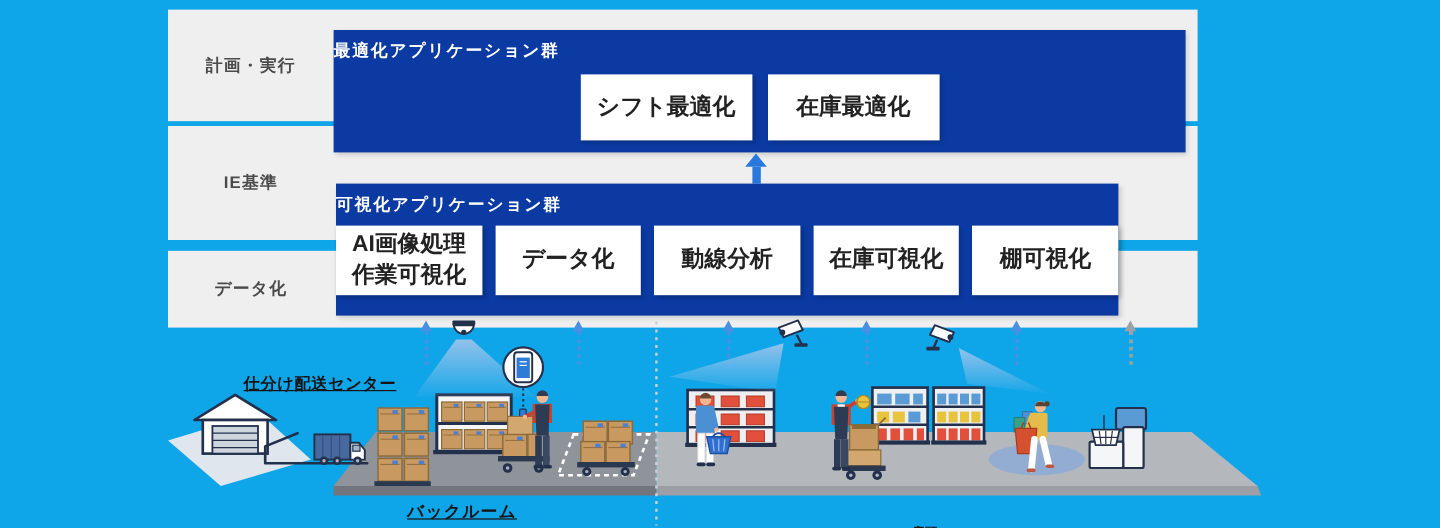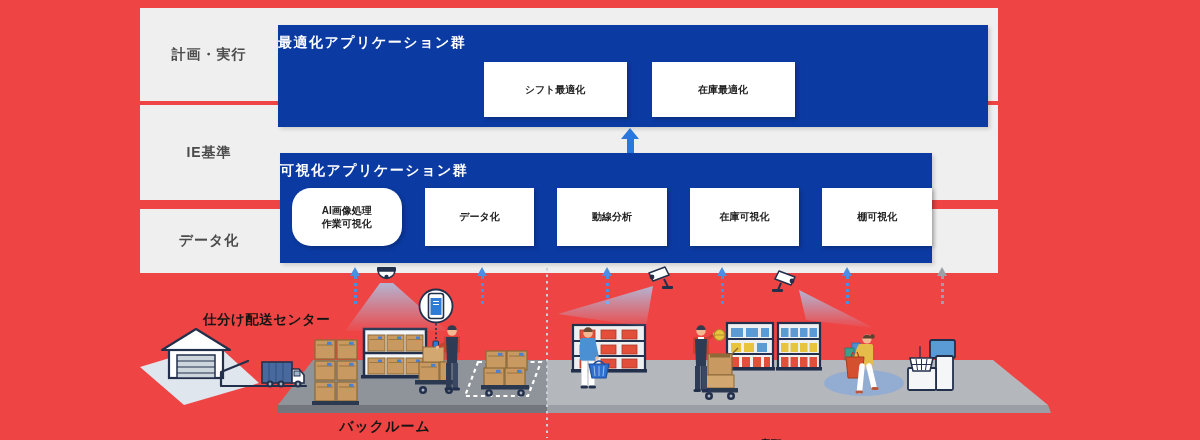--- a/index.html
+++ b/index.html
@@ -1,60 +1,60 @@
 <!DOCTYPE html>
 <html style="--deep-blue: #0b3aa2; --arrow-blue: #2878dd; --dashed-arrow-blue: #4a90e2; --dashed-arrow-gray: #9ba1a7; --band-gray: #efefef; --floor-dark: #8f939a; --floor-light: #b4b7bc;"><head>
 <meta charset="utf-8">
 <style>
   html,body{margin:0;padding:0;background:#ffffff;}
   body{width:1200px;height:440px;overflow:hidden;
        font-family:"Liberation Sans","DejaVu Sans",sans-serif;}
-  .stage{position:relative;width:1200px;height:440px;background:#ef4444;}
+  .stage{position:relative;width:1200px;height:440px;background:#0ea5e9;}
 
   
   .band{position:absolute;left:140px;width:858px;background:var(--band-gray,#efefef);}
   .band-1{top:8px;height:93px;}
   .band-2{top:105px;height:95px;}
   .band-3{top:209px;height:64px;}
   .band-label{width:138px;height:100%;display:flex;align-items:center;justify-content:center;
               font-size:14px;font-weight:700;color:#4b4b4b;letter-spacing:1px;}
 
   
   .appbox{position:absolute;background:var(--deep-blue,#0b3aa2);box-shadow:2px 2px 4px rgba(0,0,0,0.15);}
   .appbox-opt{left:278px;top:25px;width:710px;height:102px;}
   .appbox-vis{left:280px;top:153px;width:652px;height:110px;}
   .appbox-title{text-align:left;padding-top:9px;color:#fff;font-size:14px;font-weight:700;letter-spacing:1.5px;}
   .card-row{position:absolute;left:0;right:0;display:flex;justify-content:center;}
   .appbox-opt .card-row{top:37px;gap:13px;}
   .appbox-vis .card-row{top:35px;gap:11px;}
   .card{background:#fff;display:flex;align-items:center;justify-content:center;text-align:center;
-        font-size:10px;font-weight:700;color:#222;box-shadow:2px 2px 4px rgba(0,0,0,0.22);line-height:1.35;margin-left:12px;}
+        font-size:19px;font-weight:700;color:#222;box-shadow:2px 2px 4px rgba(0,0,0,0.22);line-height:1.35;}
   .appbox-opt .card{width:143px;height:55px;}
   .appbox-vis .card{width:124px;height:58px;}
-  .card.two-line{white-space:pre-line;border-radius:19px;}
+  .card.two-line{white-space:pre-line;}
 
   
   .flow-arrow-solid{position:absolute;left:621px;top:128px;width:18px;height:25px;
                     display:flex;flex-direction:column;align-items:center;}
   .flow-arrow-solid .head{width:0;height:0;border-left:9px solid transparent;border-right:9px solid transparent;
                           border-bottom:11px solid var(--arrow-blue,#2878dd);}
   .flow-arrow-solid .shaft{width:7px;flex:1;background:var(--arrow-blue,#2878dd);}
 
   
   .up-dashed{position:absolute;top:267px;width:10px;height:37px;display:flex;flex-direction:column;align-items:center;}
   .up-dashed .head{width:0;height:0;border-left:5px solid transparent;border-right:5px solid transparent;
                    border-bottom:9px solid var(--dashed-arrow-blue,#4a90e2);}
   .up-dashed .tail{flex:1;width:0;border-left:3px dotted var(--dashed-arrow-blue,#4a90e2);}
   .up-dashed.gray .head{border-bottom-color:var(--dashed-arrow-gray,#9ba1a7);}
   .up-dashed.gray .tail{border-left-color:var(--dashed-arrow-gray,#9ba1a7);}
 
   
   .scene{position:absolute;left:0;top:0;width:1200px;height:440px;pointer-events:none;}
 
-  .scene-label{position:absolute;font-weight:700;color:#151515;}
+  .scene-label{position:absolute;font-weight:700;color:#151515;text-decoration:underline;}
   .scene-label.sorting{left:203px;top:311px;font-size:13.5px;letter-spacing:0.5px;}
   .scene-label.backroom{left:325px;top:418px;width:120px;text-align:center;font-size:14px;letter-spacing:1px;}
   .scene-label.storefront{left:712px;top:437px;width:70px;text-align:right;font-size:10px;letter-spacing:1px;}
 </style>
 </head>
 <body>
 
 <div class="stage">
 
   <div class="band band-1">

